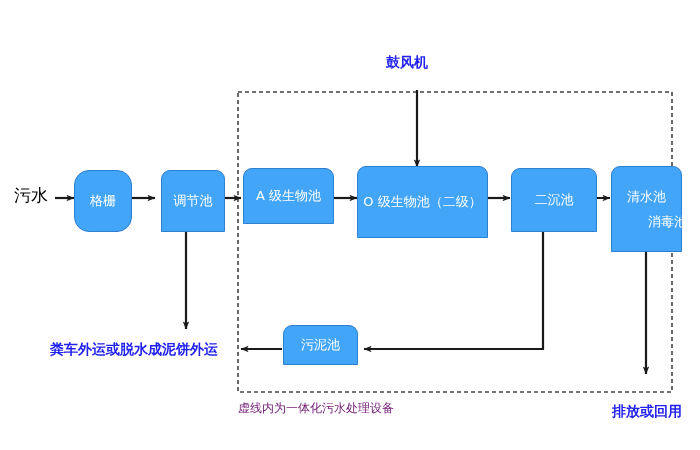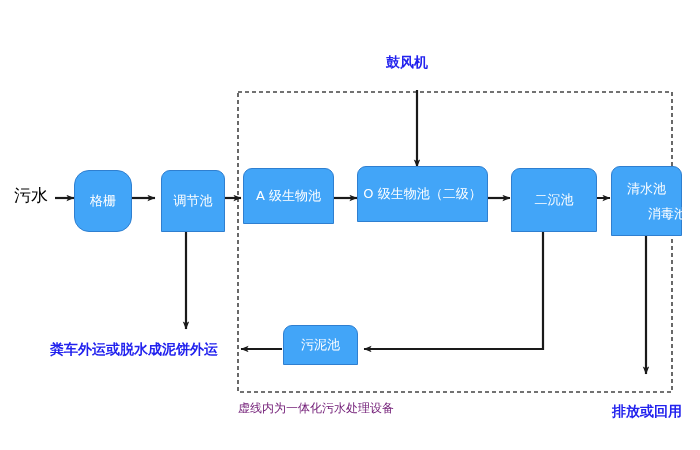--- a/index.html
+++ b/index.html
@@ -112,29 +112,29 @@
   </div>
 
   <div class="node" style="left:161px; top:170px; width:64px; height:62px;">
     <span>调节池</span>
   </div>
 
   <div class="node" style="left:243px; top:168px; width:91px; height:56px;">
     <span>A 级生物池</span>
   </div>
 
-  <div class="node" style="left:357px; top:166px; width:131px; height:56px;">
+  <div class="node" style="left:357px; top:166px; width:131px; height:72px;">
     <span>O 级生物池（二级）</span>
   </div>
 
   <div class="node" style="left:511px; top:168px; width:86px; height:64px;">
     <span>二沉池</span>
   </div>
 
-  <div class="node" style="left:611px; top:166px; width:71px; height:70px;gap:10px;">
+  <div class="node" style="left:611px; top:166px; width:71px; height:86px;gap:10px;">
     <span>清水池</span>
     <span class="line2">消毒池</span>
   </div>
 
   <div class="node" style="left:283px; top:325px; width:75px; height:40px;">
     <span>污泥池</span>
   </div>
 
 </div>
 

